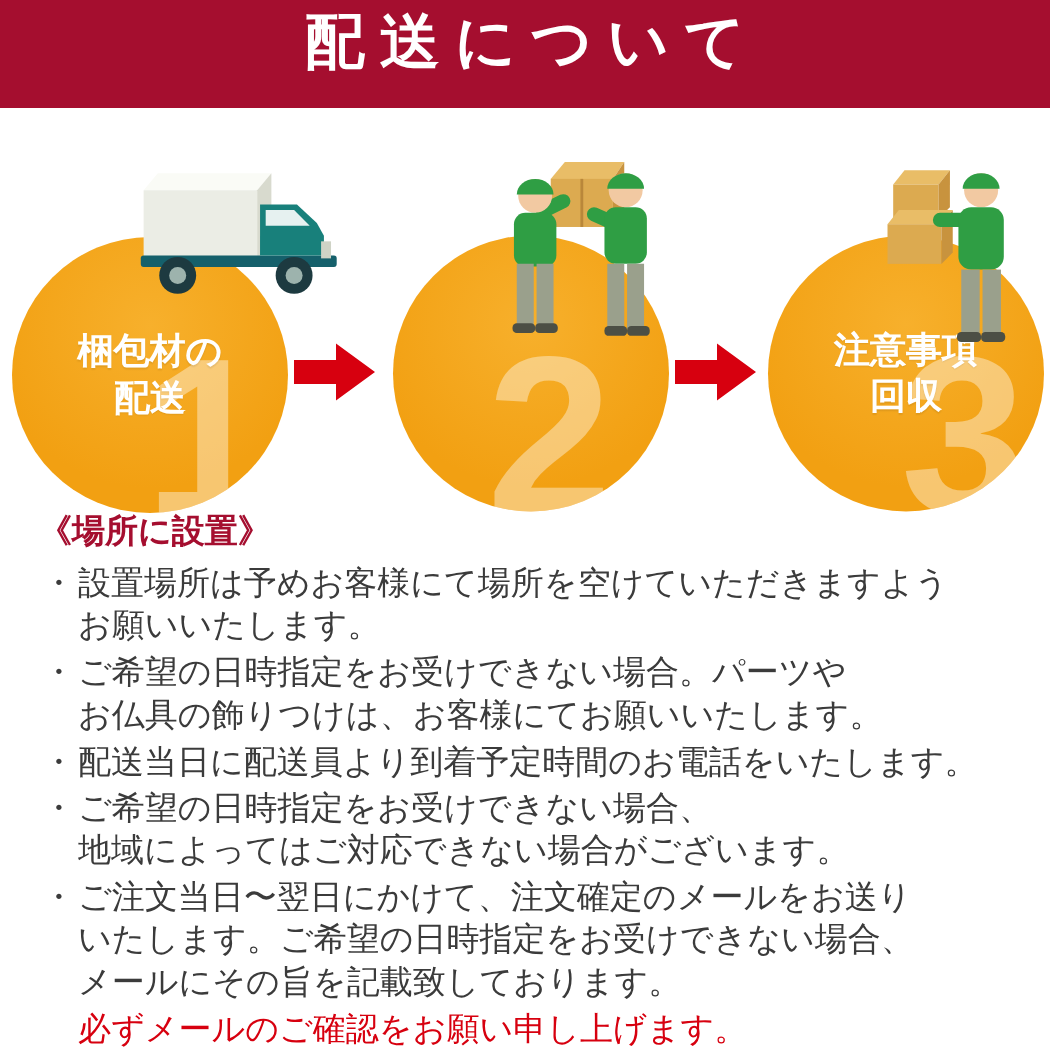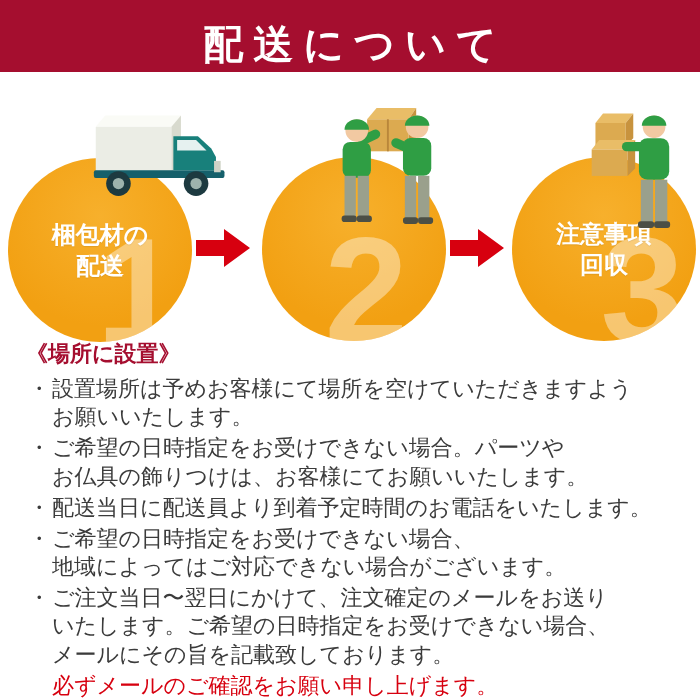--- a/index.html
+++ b/index.html
@@ -7,21 +7,21 @@
   body {
     font-family:"Liberation Sans","DejaVu Sans",sans-serif;
     background:#ffffff;
   }
   .page { position:relative; width:700px; height:700px; background:#fff; overflow:hidden; }
 
   
   .header {
     position:absolute; top:0; left:0; width:700px; height:72px;
     background:var(--header_bg,#a50e2f);
-    display:flex; align-items:flex-end; justify-content:center;
+    display:flex; align-items:flex-start; justify-content:center;
   }
   .header .title {
     color:#ffffff; font-size:40px; font-weight:bold;
     letter-spacing:10px; text-indent:10px; white-space:nowrap;
   }
 
   
   .circle {
     position:absolute; width:184px; height:184px; border-radius:50%;
     background:radial-gradient(circle at 50% 32%, #f7b02c 0%, var(--circle,#f2a012) 70%);

